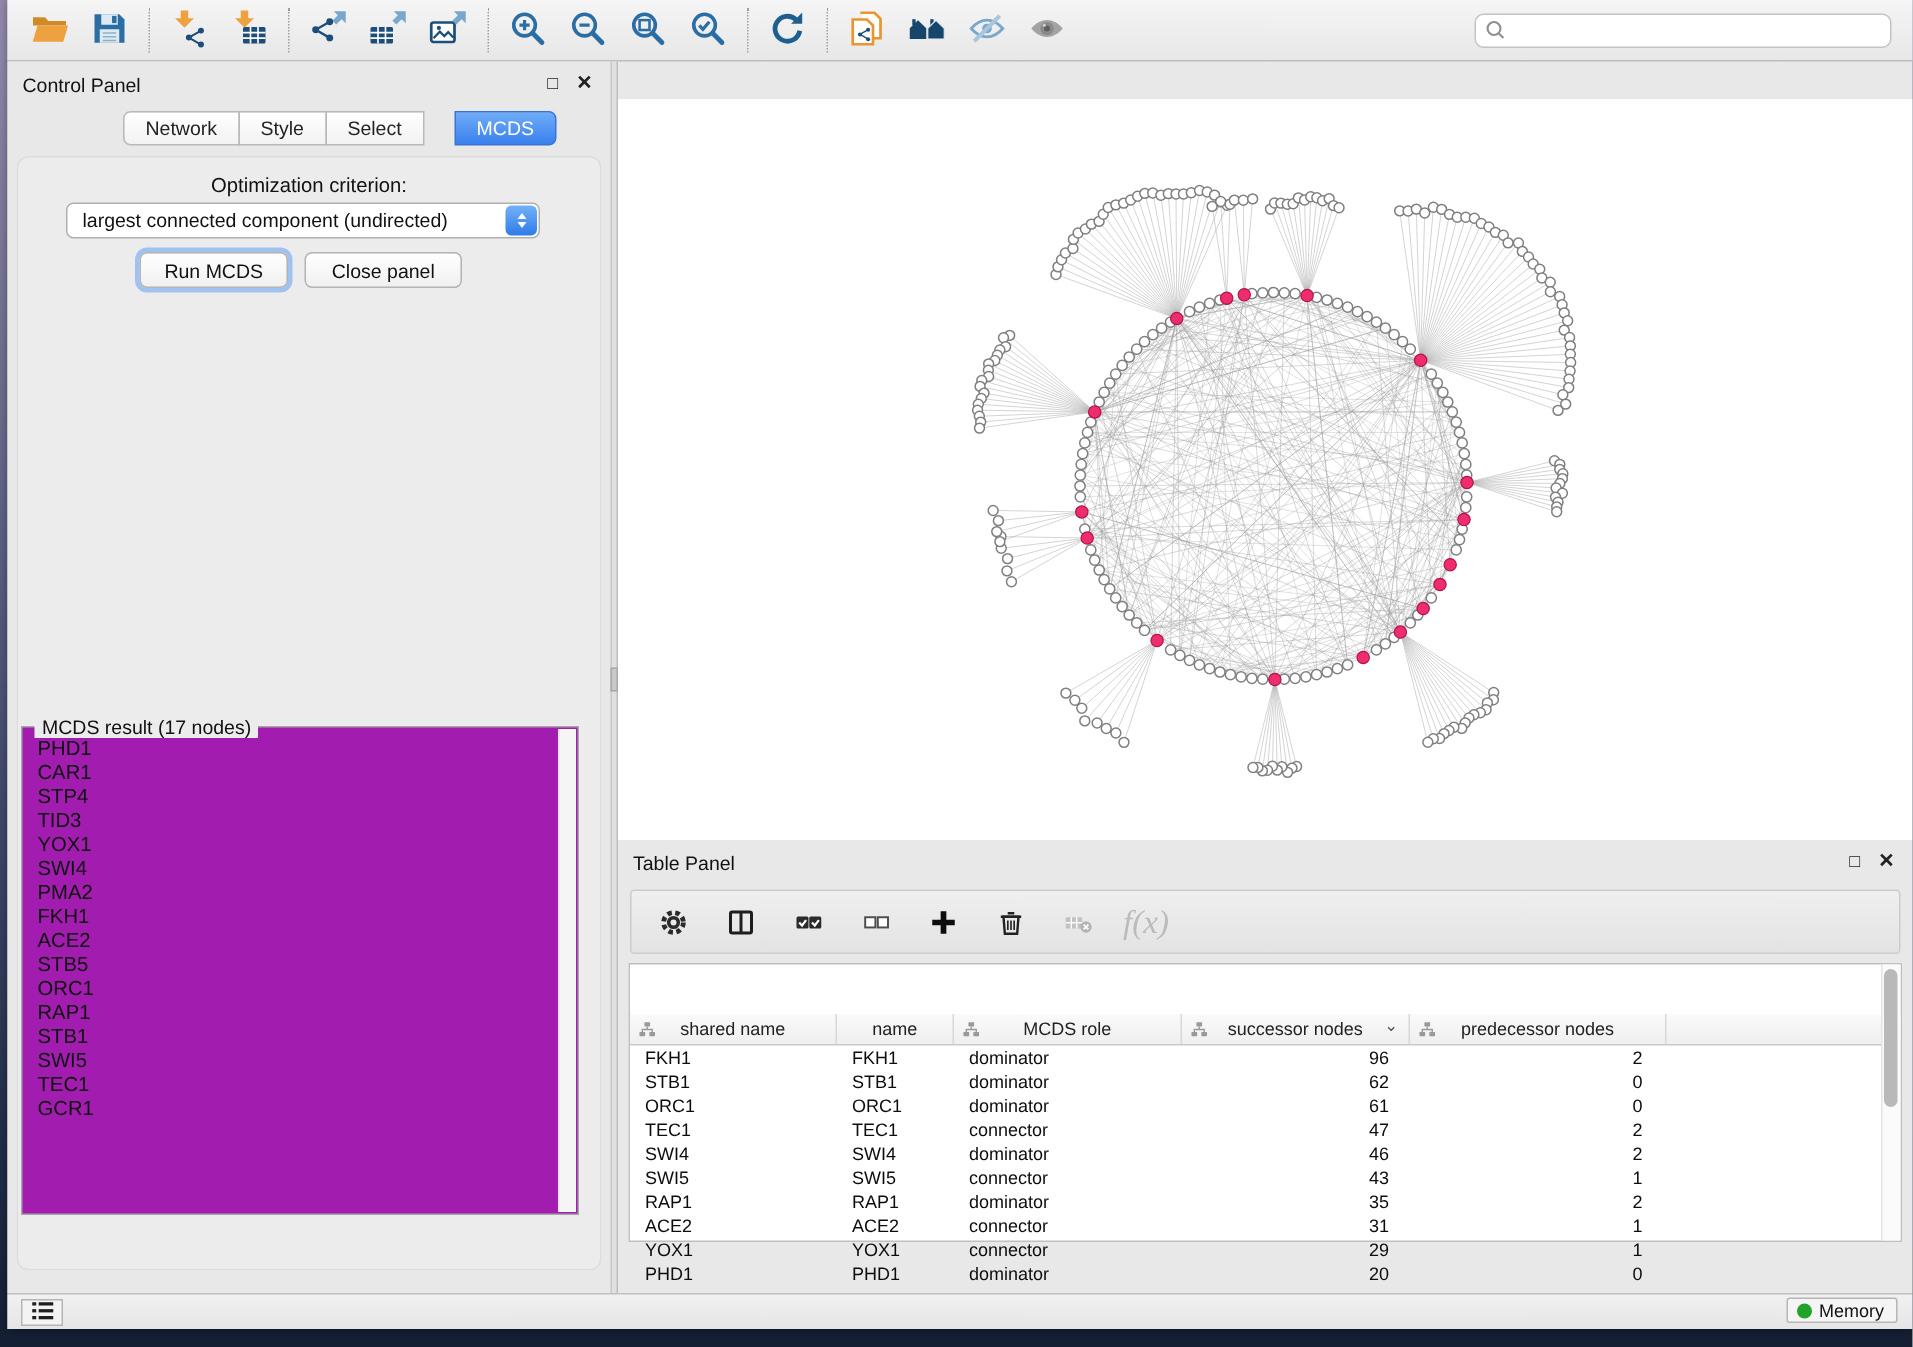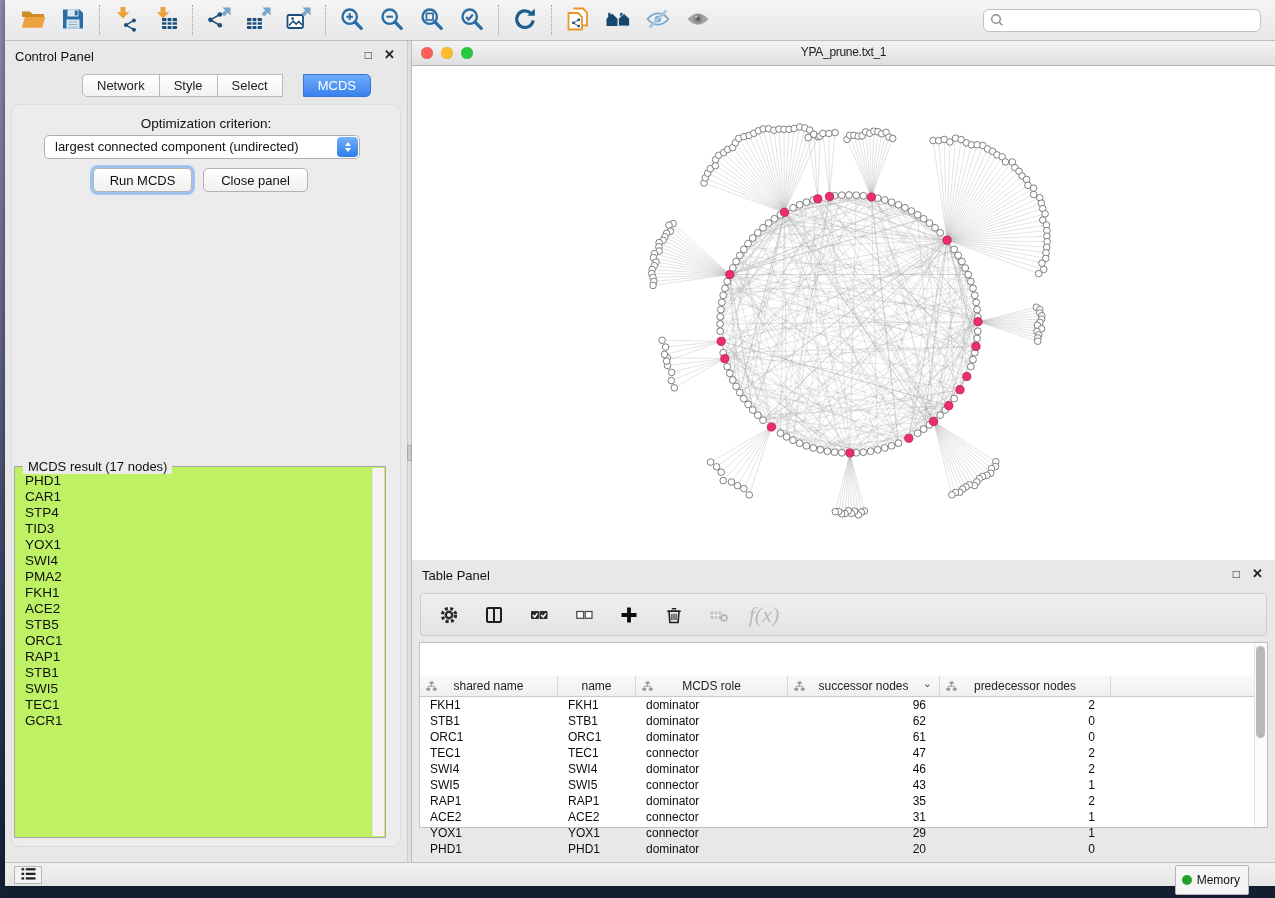--- a/index.html
+++ b/index.html
@@ -37,21 +37,21 @@
   .cp-inner { position:absolute; left:6px; top:63px; width:390px; height:743px; background:#ececec; border-radius:8px; box-shadow:inset 0 0 0 1px #dcdcdc; }
   .opt-label { position:absolute; left:0; top:75px; width:402px; text-align:center; font-size:13.5px; color:#111; }
   .dropdown { position:absolute; left:39px; top:94px; width:316px; height:24px; background:#fff; border:1px solid #b0b0b0; border-radius:5px; font-size:13px; line-height:22px; padding-left:10px; color:#111; }
   .dd-stepper { position:absolute; right:1px; top:1px; width:21px; height:20px; border-radius:4px; background:linear-gradient(#74b1f9,#2e7ce8); display:flex; flex-direction:column; align-items:center; justify-content:center; gap:2px; }
   .dd-stepper .up { width:0;height:0;border:3.5px solid transparent; border-bottom:4.5px solid #fff; border-top:none; }
   .dd-stepper .down { width:0;height:0;border:3.5px solid transparent; border-top:4.5px solid #fff; border-bottom:none; }
   .cp-buttons { position:absolute; left:0; top:127px; width:402px; height:24px; }
   .push-btn { position:absolute; height:24px; background:linear-gradient(#ffffff,#f0f0f0); border:1px solid #b3b3b3; border-radius:5px; font-size:13px; color:#111; font-family:"Liberation Sans",sans-serif; }
   .btn-run { left:88px; width:99px; box-shadow:0 0 0 3px rgba(99,160,245,.55); }
   .btn-close { left:198px; width:105px; }
-  .mcds-box { position:absolute; left:9px; top:425px; width:372px; height:372px; background:#bef264; border:1px solid #a6a6a6; }
+  .mcds-box { position:absolute; left:9px; top:443px; width:372px; height:326px; background:#a21caf; border:1px solid #a6a6a6; }
   .mcds-legend { position:absolute; left:8px; top:-8px; background:#ececec; padding:0 5px; font-size:13px; color:#111; }
   .mcds-list { position:absolute; left:1px; top:4px; right:14px; bottom:1px; overflow:hidden; padding:2px 0 0 9px; }
   .mcds-item { font-size:13.5px; line-height:16px; color:#101010; }
   .mcds-scroll { position:absolute; right:1px; top:1px; bottom:1px; width:12px; background:#f5f5f5; border-left:1px solid #e6e6e6; }
 
   
   .v-splitter { position:absolute; left:402px; top:41px; width:5px; height:821px; background:#e0e0e0; border-left:1px solid #cacaca; border-right:1px solid #bdbdbd; }
   .v-splitter .handle { position:absolute; left:-1px; top:404px; width:5px; height:16px; background:#c9c9c9; border:1px solid #a8a8a8; }
 
   
@@ -82,21 +82,21 @@
   .td.c2 { width:152px; padding-left:10px; }
   .td.c3 { width:152px; text-align:right; padding-right:14px; }
   .td.c4 { width:171px; text-align:right; padding-right:16px; }
   .tbl-scroll { position:absolute; right:0; top:0; bottom:0; width:13px; background:#fbfbfb; border-left:1px solid #e4e4e4; }
   .tbl-thumb { position:absolute; right:2px; top:3px; width:9px; height:92px; border-radius:5px; background:#b9b9b9; }
   .tp-tabs { position:absolute; left:0; top:273px; width:863px; display:flex; justify-content:center; }
 
   
   .status-bar { position:absolute; left:0; top:862px; width:1270px; height:24px; background:linear-gradient(#f1f1f1,#e5e5e5); border-top:1px solid #c2c2c2; }
   .status-left-btn { position:absolute; left:9px; top:3px; width:28px; height:18px; border:1px solid #b6b6b6; background:#f3f3f3; display:flex; align-items:center; justify-content:center; }
-  .memory-btn { position:absolute; right:26px; top:2px; height:30px; border:1px solid #b6b6b6; background:#f5f5f5; border-radius:2px; display:flex; align-items:center; gap:5px; padding:0 8px 0 6px; }
+  .memory-btn { position:absolute; right:10px; top:2px; height:17px; border:1px solid #b6b6b6; background:#f5f5f5; border-radius:2px; display:flex; align-items:center; gap:5px; padding:0 8px 0 6px; }
   .memory-dot { width:10px; height:10px; border-radius:50%; }
   .memory-lbl { font-size:12px; color:#111; }
 </style>
 </head>
 <body>
 
 <div class="app-window">
 
   <div class="toolbar" id="main-toolbar">
       <div class="tb-group">
@@ -310,28 +310,20 @@
         </div>
       <div class="mcds-scroll"></div>
     </div>
   </div>
 
   <div class="v-splitter">
       <div class="handle"></div>
     </div>
 
   <div class="network-frame">
-    <div class="net-titlebar">
-      <div class="lights" id="traffic-lights">
-          <span class="light" style="background: rgb(255, 95, 87);"></span>
-          <span class="light" style="background: rgb(254, 188, 46);"></span>
-          <span class="light" style="background: rgb(40, 200, 64);"></span>
-        </div>
-      <div class="net-title">YPA_prune.txt_1</div>
-    </div>
     <div class="net-canvas">
       <svg id="net-svg" width="863" height="494" viewBox="0 0 863 494">
           <g>
             <line x1="311.2" y1="286.7" x2="401.3" y2="382.0" stroke="#9a9a9a" stroke-width="0.6" opacity="0.32"></line>
             <line x1="372.5" y1="146.3" x2="313.0" y2="222.3" stroke="#9a9a9a" stroke-width="0.6" opacity="0.32"></line>
             <line x1="556.2" y1="208.6" x2="340.8" y2="344.0" stroke="#9a9a9a" stroke-width="0.6" opacity="0.32"></line>
             <line x1="561.0" y1="293.7" x2="308.2" y2="250.8" stroke="#9a9a9a" stroke-width="0.6" opacity="0.32"></line>
             <line x1="405.8" y1="132.8" x2="381.0" y2="374.2" stroke="#9a9a9a" stroke-width="0.6" opacity="0.32"></line>
             <line x1="565.2" y1="272.4" x2="459.4" y2="131.0" stroke="#9a9a9a" stroke-width="0.6" opacity="0.32"></line>
             <line x1="351.0" y1="161.8" x2="528.2" y2="349.2" stroke="#9a9a9a" stroke-width="0.6" opacity="0.32"></line>

